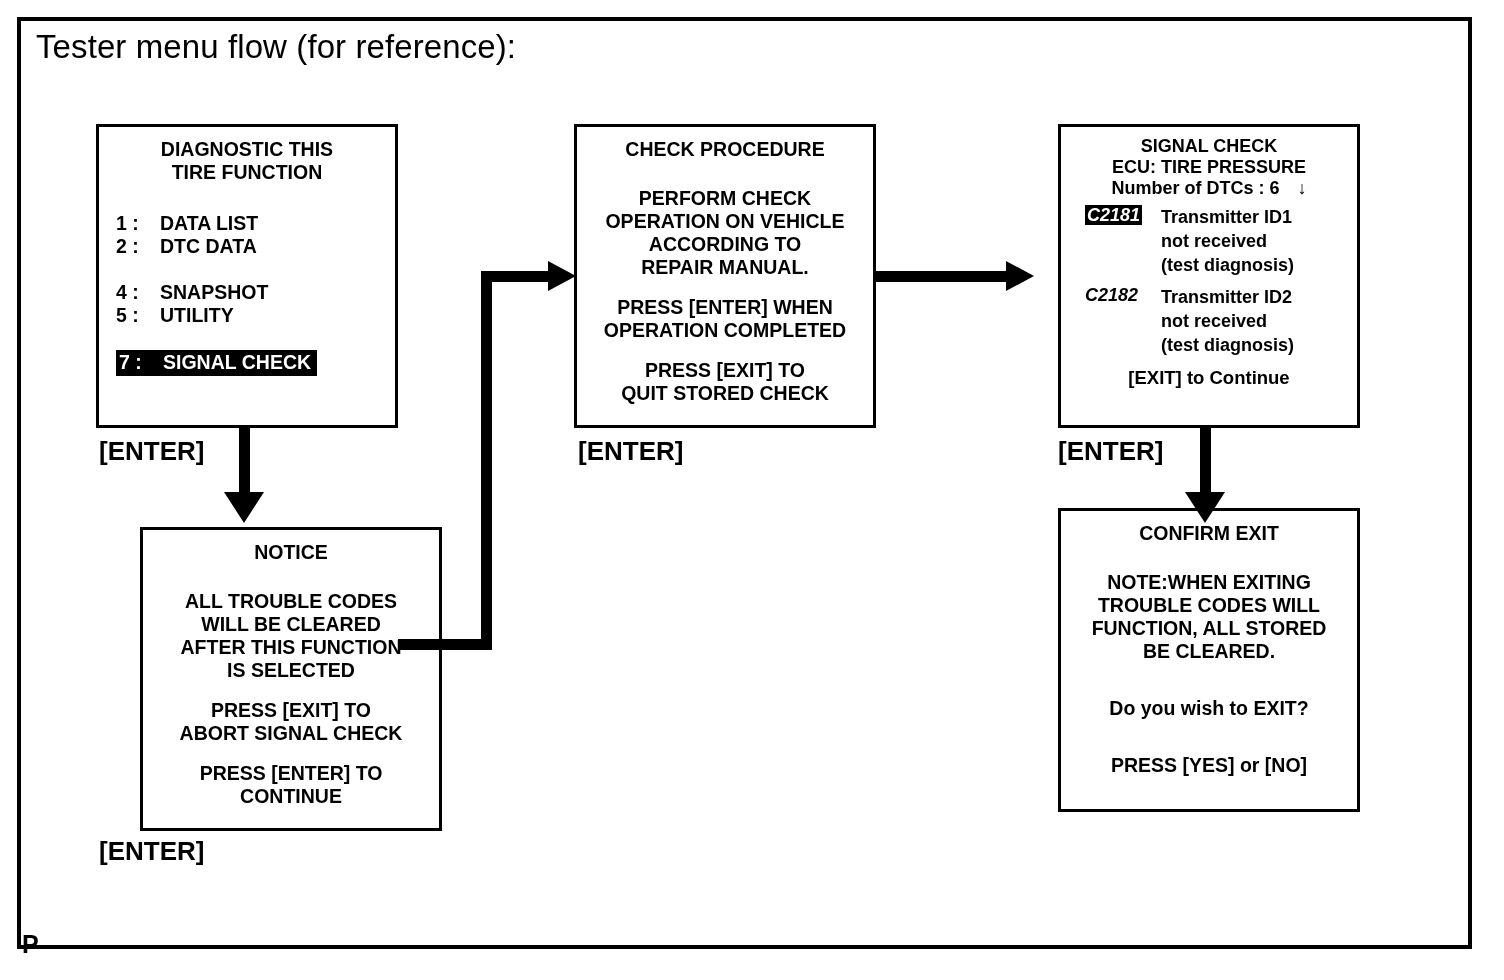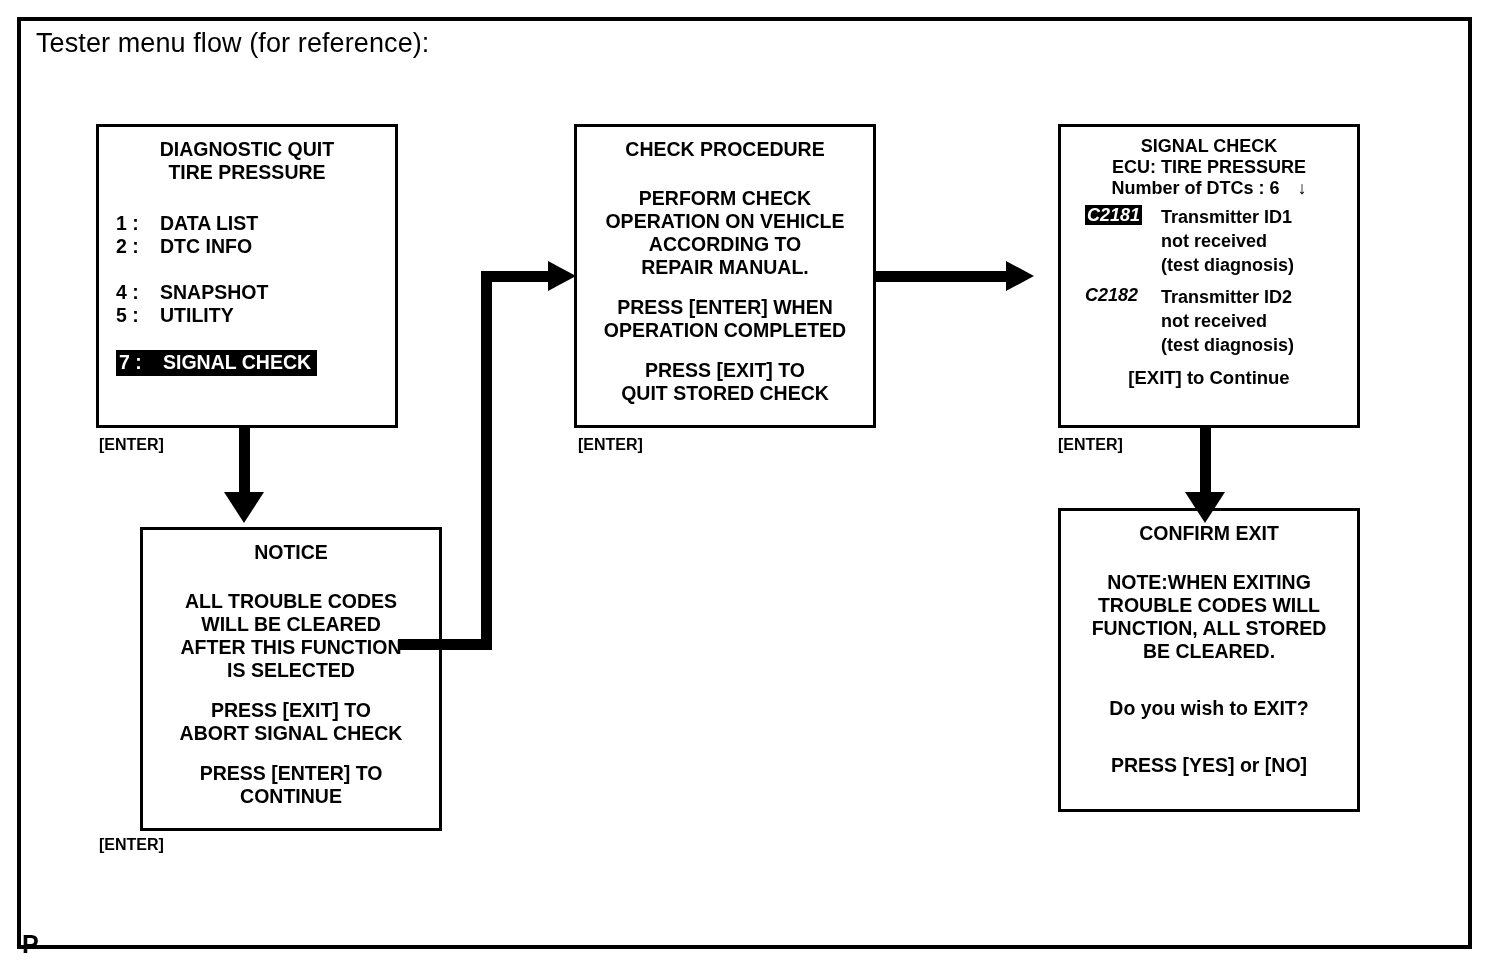--- a/index.html
+++ b/index.html
@@ -26,21 +26,21 @@
     height: 932px;
     border: 4px solid #000000;
     box-sizing: border-box;
   }
 
   
   #diagram-title {
     position: absolute;
     left: 36px;
     top: 28px;
-    font-size: 27px;
+    font-size: 33px;
     font-weight: 400;
     letter-spacing: 0.1px;
     white-space: nowrap;
   }
 
   
   .screen-box {
     position: absolute;
     box-sizing: border-box;
     border: 3px solid #000000;
@@ -154,21 +154,21 @@
     top: 508px;
     width: 302px;
     height: 304px;
     font-size: 19.5px;
     padding-top: 11px;
   }
 
   
   .enter-label {
     position: absolute;
-    font-size: 16px;
+    font-size: 26px;
     font-weight: bold;
     white-space: nowrap;
   }
   #enter-label-1 { left: 99px; top: 436px; }
   #enter-label-2 { left: 578px; top: 436px; }
   #enter-label-3 { left: 1058px; top: 436px; }
   #enter-label-4 { left: 99px; top: 836px; }
 
   
   .conn { position: absolute; background: #000000; }
@@ -249,30 +249,30 @@
 </head>
 <body>
 
 <div id="page">
 
   <div id="outer-frame"></div>
 
   <div id="diagram-title">Tester menu flow (for reference):</div>
 
   <div class="screen-box" id="box-diagnostic-menu">
-    <div class="ln">DIAGNOSTIC QUIT</div>
-    <div class="ln">TIRE PRESSURE</div>
+    <div class="ln">DIAGNOSTIC THIS</div>
+    <div class="ln">TIRE FUNCTION</div>
     <div class="menu-list">
       <div class="menu-row">
         <span class="menu-key">1 :</span>
         <span>DATA LIST</span>
       </div>
       <div class="menu-row">
         <span class="menu-key">2 :</span>
-        <span>DTC INFO</span>
+        <span>DTC DATA</span>
       </div>
       <div class="menu-gap"></div>
       <div class="menu-row">
         <span class="menu-key">4 :</span>
         <span>SNAPSHOT</span>
       </div>
       <div class="menu-row">
         <span class="menu-key">5 :</span>
         <span>UTILITY</span>
       </div>

